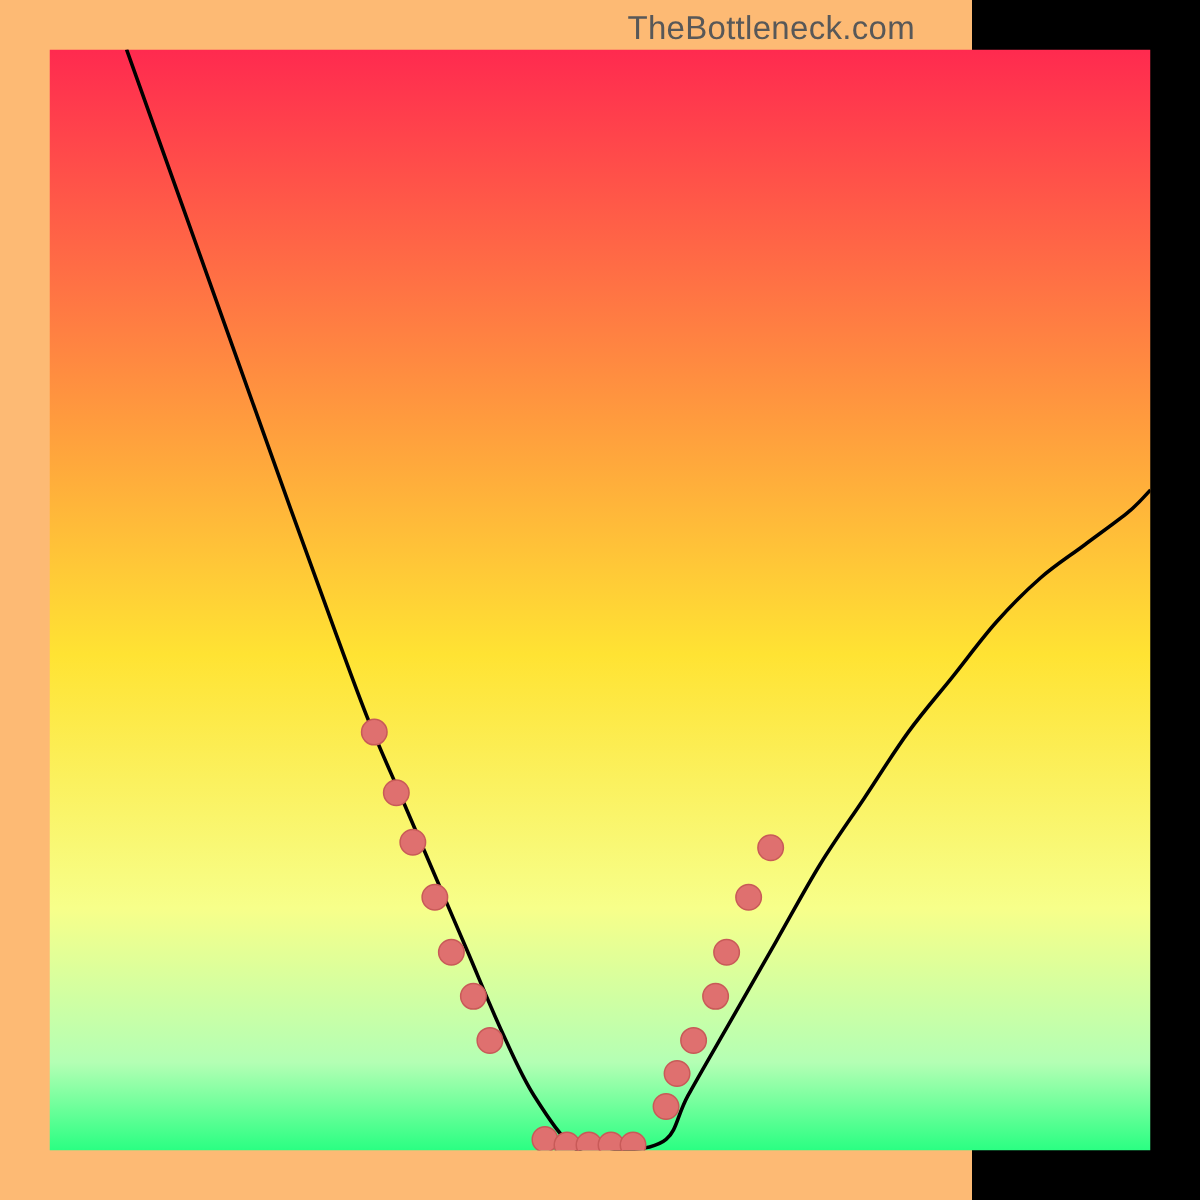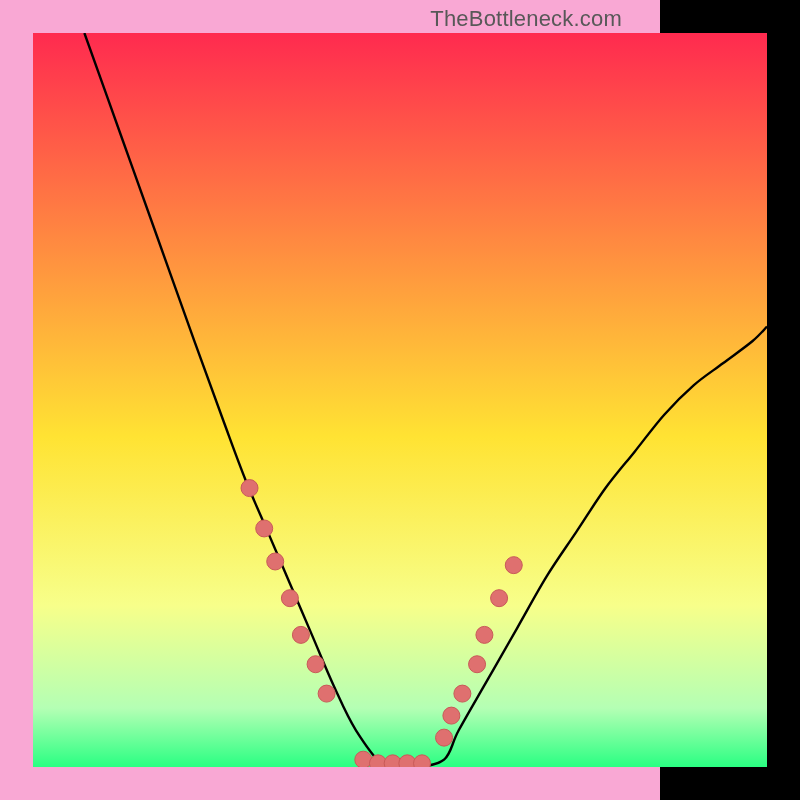--- a/index.html
+++ b/index.html
@@ -10,22 +10,21 @@
     background: #000;
     font-family: Arial, Helvetica, sans-serif;
     overflow: hidden;
   }
   .frame {
     position: absolute;
     top: 0;
     left: 0;
     width: 648px;
     height: 800px;
-    background: #f9a8d4;
-    padding-left: 12px;
+    background: #fdba74;
   }
   .plot-area {
     position: absolute;
     top: 33px;
     left: 33px;
     width: 734px;
     height: 734px;
   }
   .watermark {
     position: absolute;

